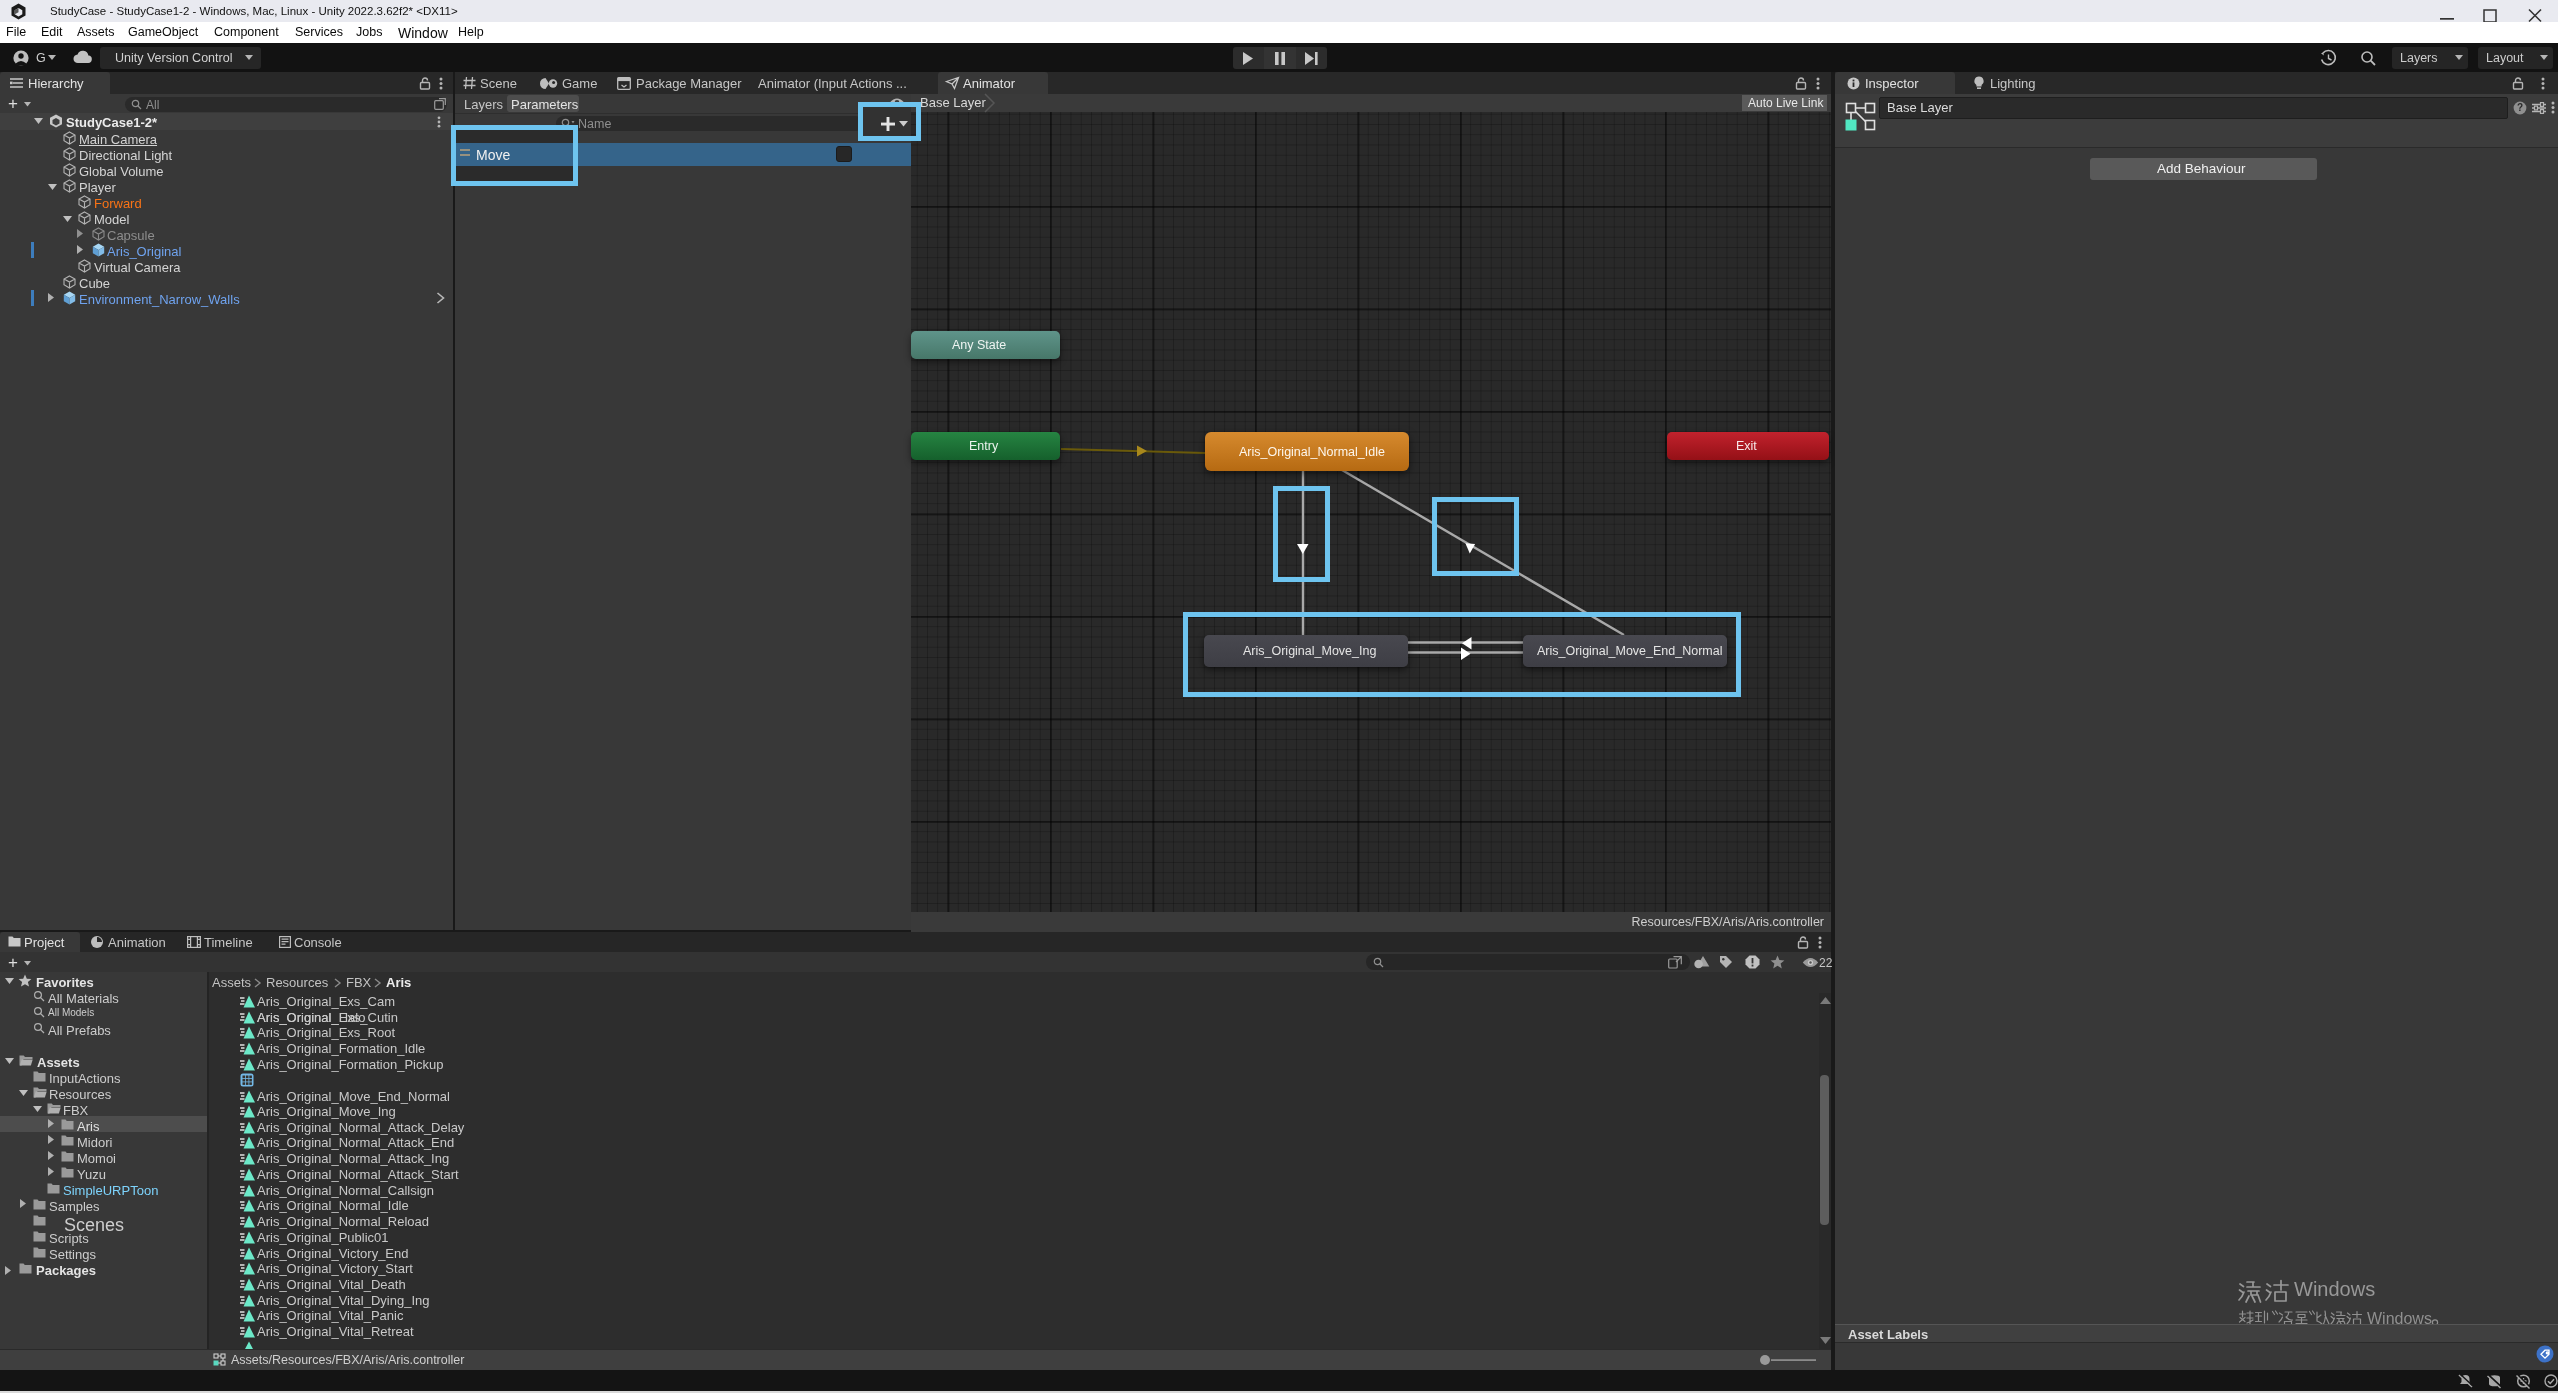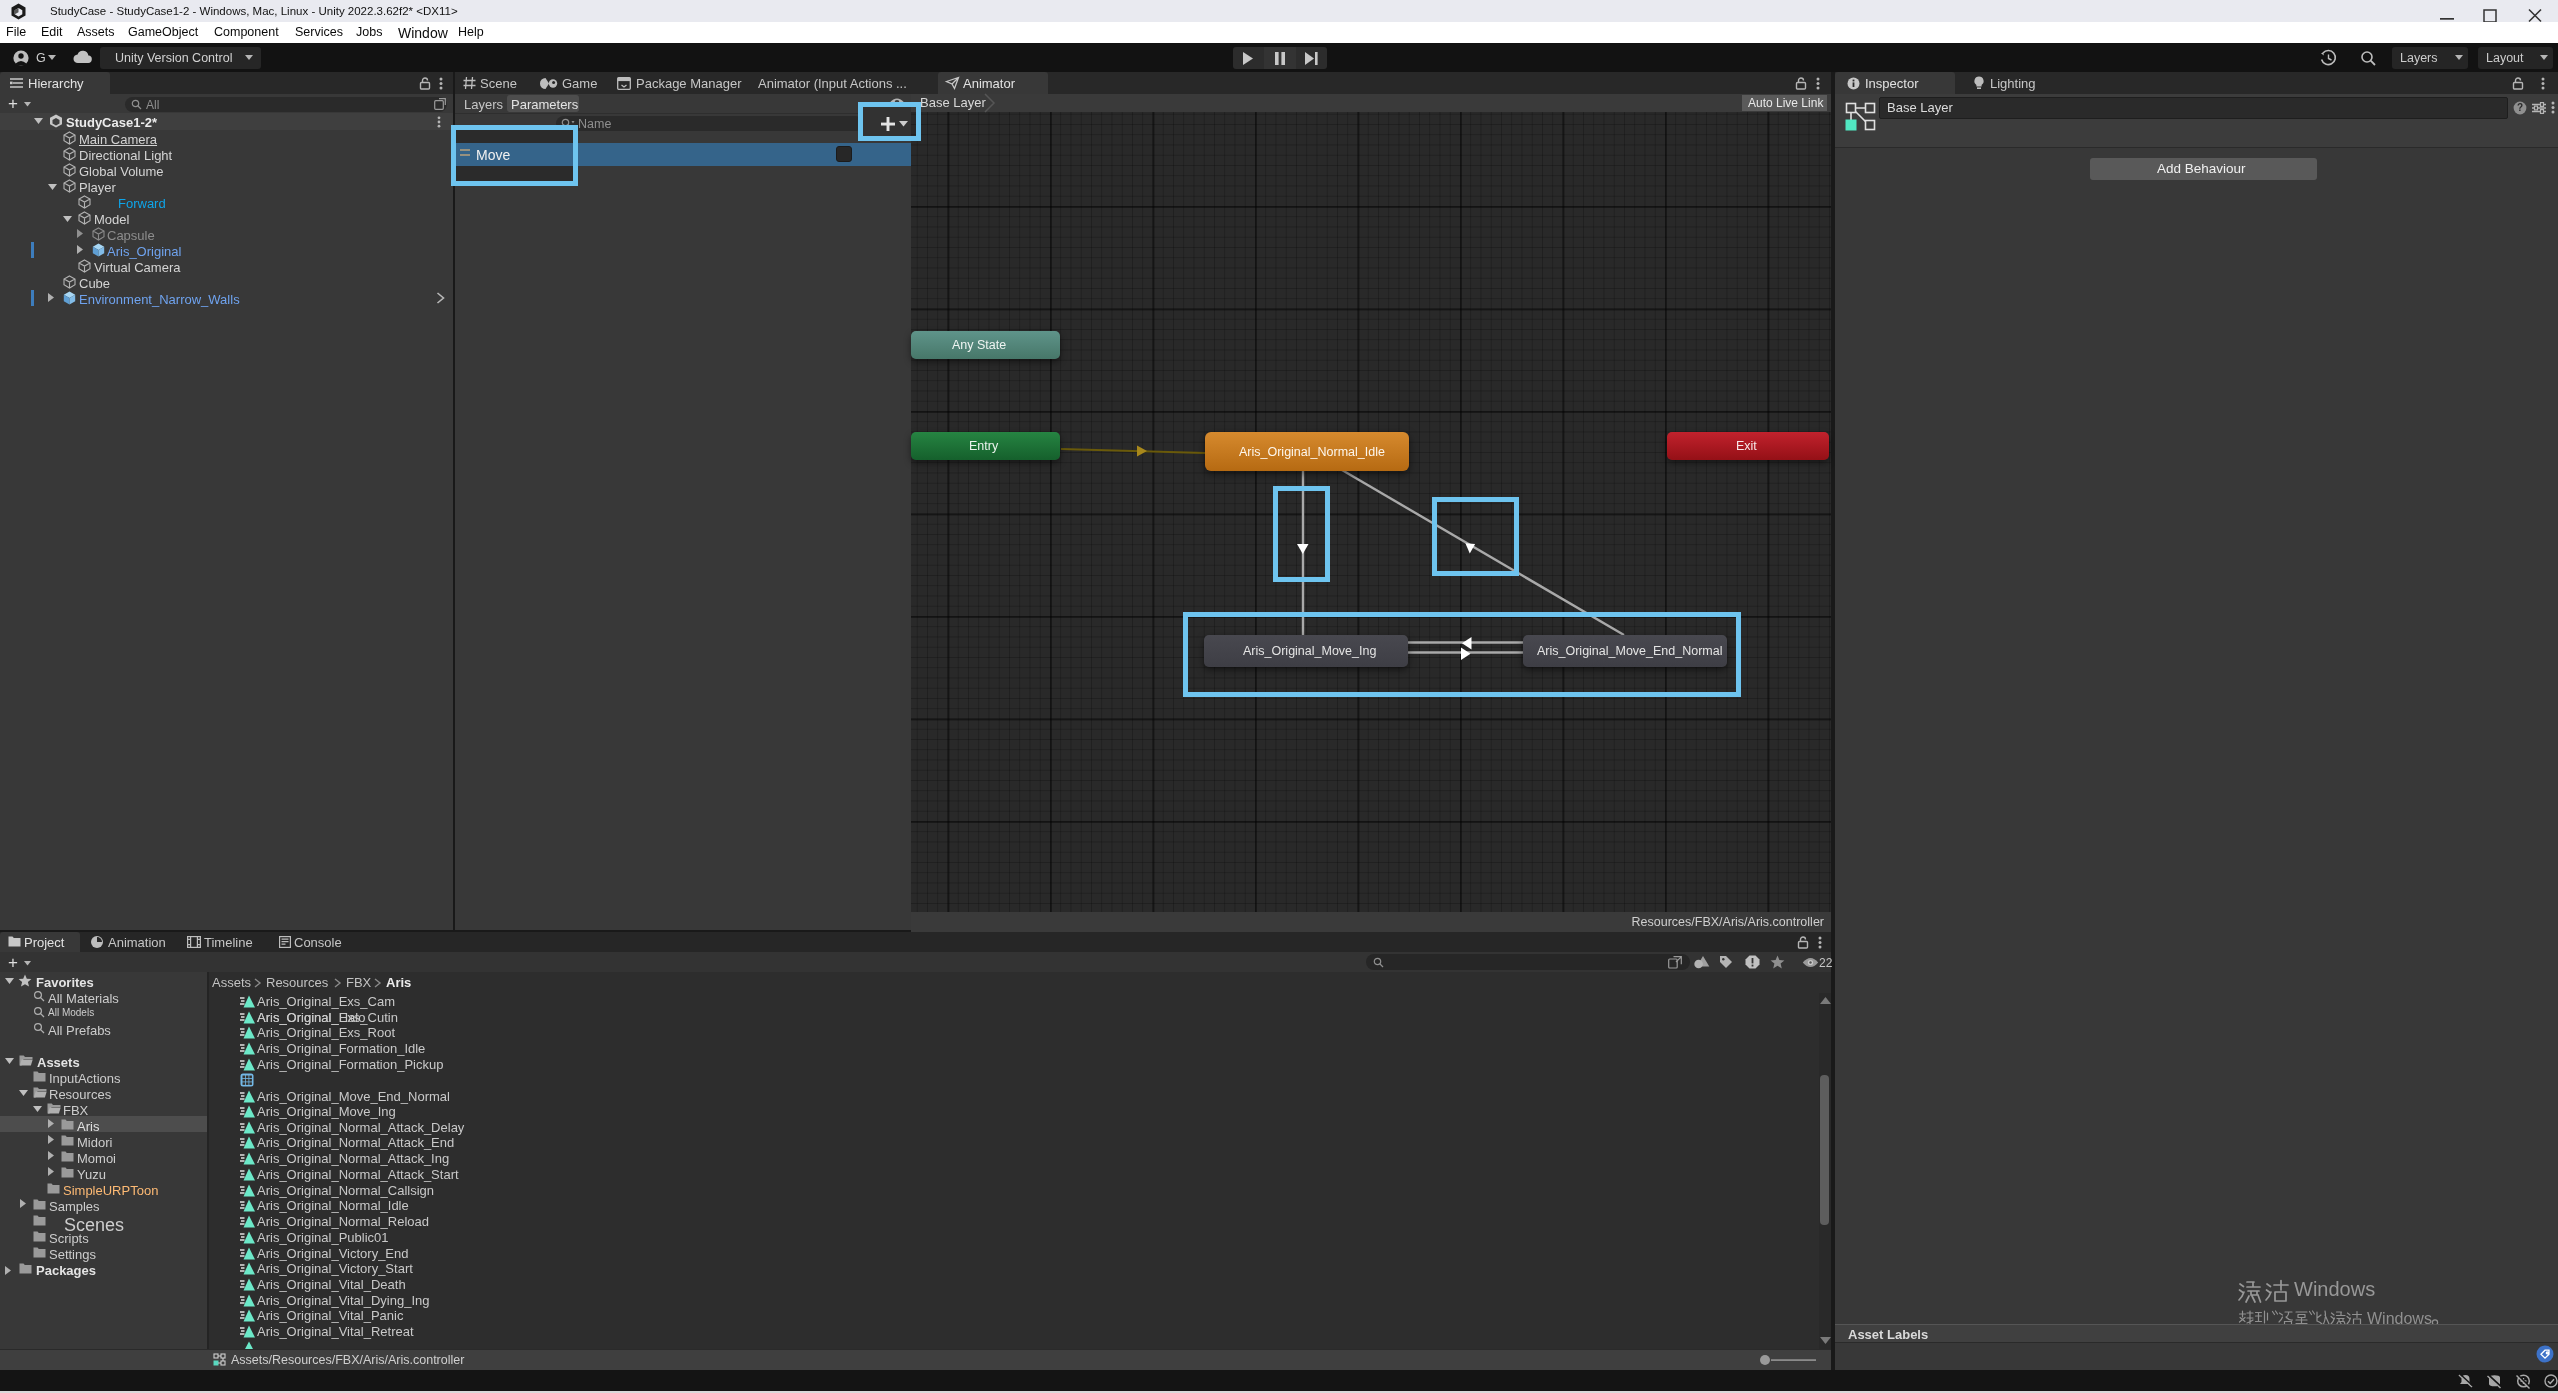--- a/index.html
+++ b/index.html
@@ -159,21 +159,21 @@
 <svg style="left:48px;top:184px;" width="10" height="7">
     <path d="M0 0 L9 0 L4.5 6 Z" fill="#c0c0c0"></path>
   </svg>
 <svg style="left:63px;top:179px;" width="13" height="14" viewBox="0 0 13 14">
     <path d="M6.5 1 L12 4 L12 9.8 L6.5 13 L1 9.8 L1 4 Z M1 4 L6.5 7 L12 4 M6.5 7 L6.5 13" fill="none" stroke="#b2b2b2" stroke-width="1.1"></path>
   </svg>
 <div class="txt" style="top:180px;left:79px;font-size:13px;color:#d4d4d4;">Player</div>
 <svg style="left:78px;top:195px;" width="13" height="14" viewBox="0 0 13 14">
     <path d="M6.5 1 L12 4 L12 9.8 L6.5 13 L1 9.8 L1 4 Z M1 4 L6.5 7 L12 4 M6.5 7 L6.5 13" fill="none" stroke="#b2b2b2" stroke-width="1.1"></path>
   </svg>
-<div class="txt" style="top:196px;left:94px;font-size:13px;color:#0ea5e9;margin-left:24px;">Forward</div>
+<div class="txt" style="top:196px;left:94px;font-size:13px;color:#f97316;">Forward</div>
 <svg style="left:63px;top:216px;" width="10" height="7">
     <path d="M0 0 L9 0 L4.5 6 Z" fill="#c0c0c0"></path>
   </svg>
 <svg style="left:78px;top:211px;" width="13" height="14" viewBox="0 0 13 14">
     <path d="M6.5 1 L12 4 L12 9.8 L6.5 13 L1 9.8 L1 4 Z M1 4 L6.5 7 L12 4 M6.5 7 L6.5 13" fill="none" stroke="#b2b2b2" stroke-width="1.1"></path>
   </svg>
 <div class="txt" style="top:212px;left:94px;font-size:13px;color:#d4d4d4;">Model</div>
 <svg style="left:77px;top:229px;" width="7" height="10">
     <path d="M0 0 L6 4.5 L0 9 Z" fill="#909090"></path>
   </svg>
@@ -487,21 +487,21 @@
 <svg style="left:48px;top:1167px;" width="7" height="10">
     <path d="M0 0 L6 4.5 L0 9 Z" fill="#b0b0b0"></path>
   </svg>
 <svg style="left:61px;top:1167px;" width="13" height="11" viewBox="0 0 13 11">
     <path d="M0.5 0.5 h4 l1.3 1.6 h6.7 v8.4 h-12 Z" fill="#9a9a9a"></path>
   </svg>
 <div class="txt" style="top:1167px;left:77px;font-size:13px;color:#cdcdcd;">Yuzu</div>
 <svg style="left:47px;top:1183px;" width="13" height="11" viewBox="0 0 13 11">
     <path d="M0.5 0.5 h4 l1.3 1.6 h6.7 v8.4 h-12 Z" fill="#9a9a9a"></path>
   </svg>
-<div class="txt" style="top:1183px;left:63px;font-size:13px;color:#fdba74;">SimpleURPToon</div>
+<div class="txt" style="top:1183px;left:63px;font-size:13px;color:#7dd3fc;">SimpleURPToon</div>
 <svg style="left:20px;top:1199px;" width="7" height="10">
     <path d="M0 0 L6 4.5 L0 9 Z" fill="#b0b0b0"></path>
   </svg>
 <svg style="left:33px;top:1199px;" width="13" height="11" viewBox="0 0 13 11">
     <path d="M0.5 0.5 h4 l1.3 1.6 h6.7 v8.4 h-12 Z" fill="#9a9a9a"></path>
   </svg>
 <div class="txt" style="top:1199px;left:49px;font-size:13px;color:#cdcdcd;">Samples</div>
 <svg style="left:33px;top:1215px;" width="13" height="11" viewBox="0 0 13 11">
     <path d="M0.5 0.5 h4 l1.3 1.6 h6.7 v8.4 h-12 Z" fill="#9a9a9a"></path>
   </svg>

